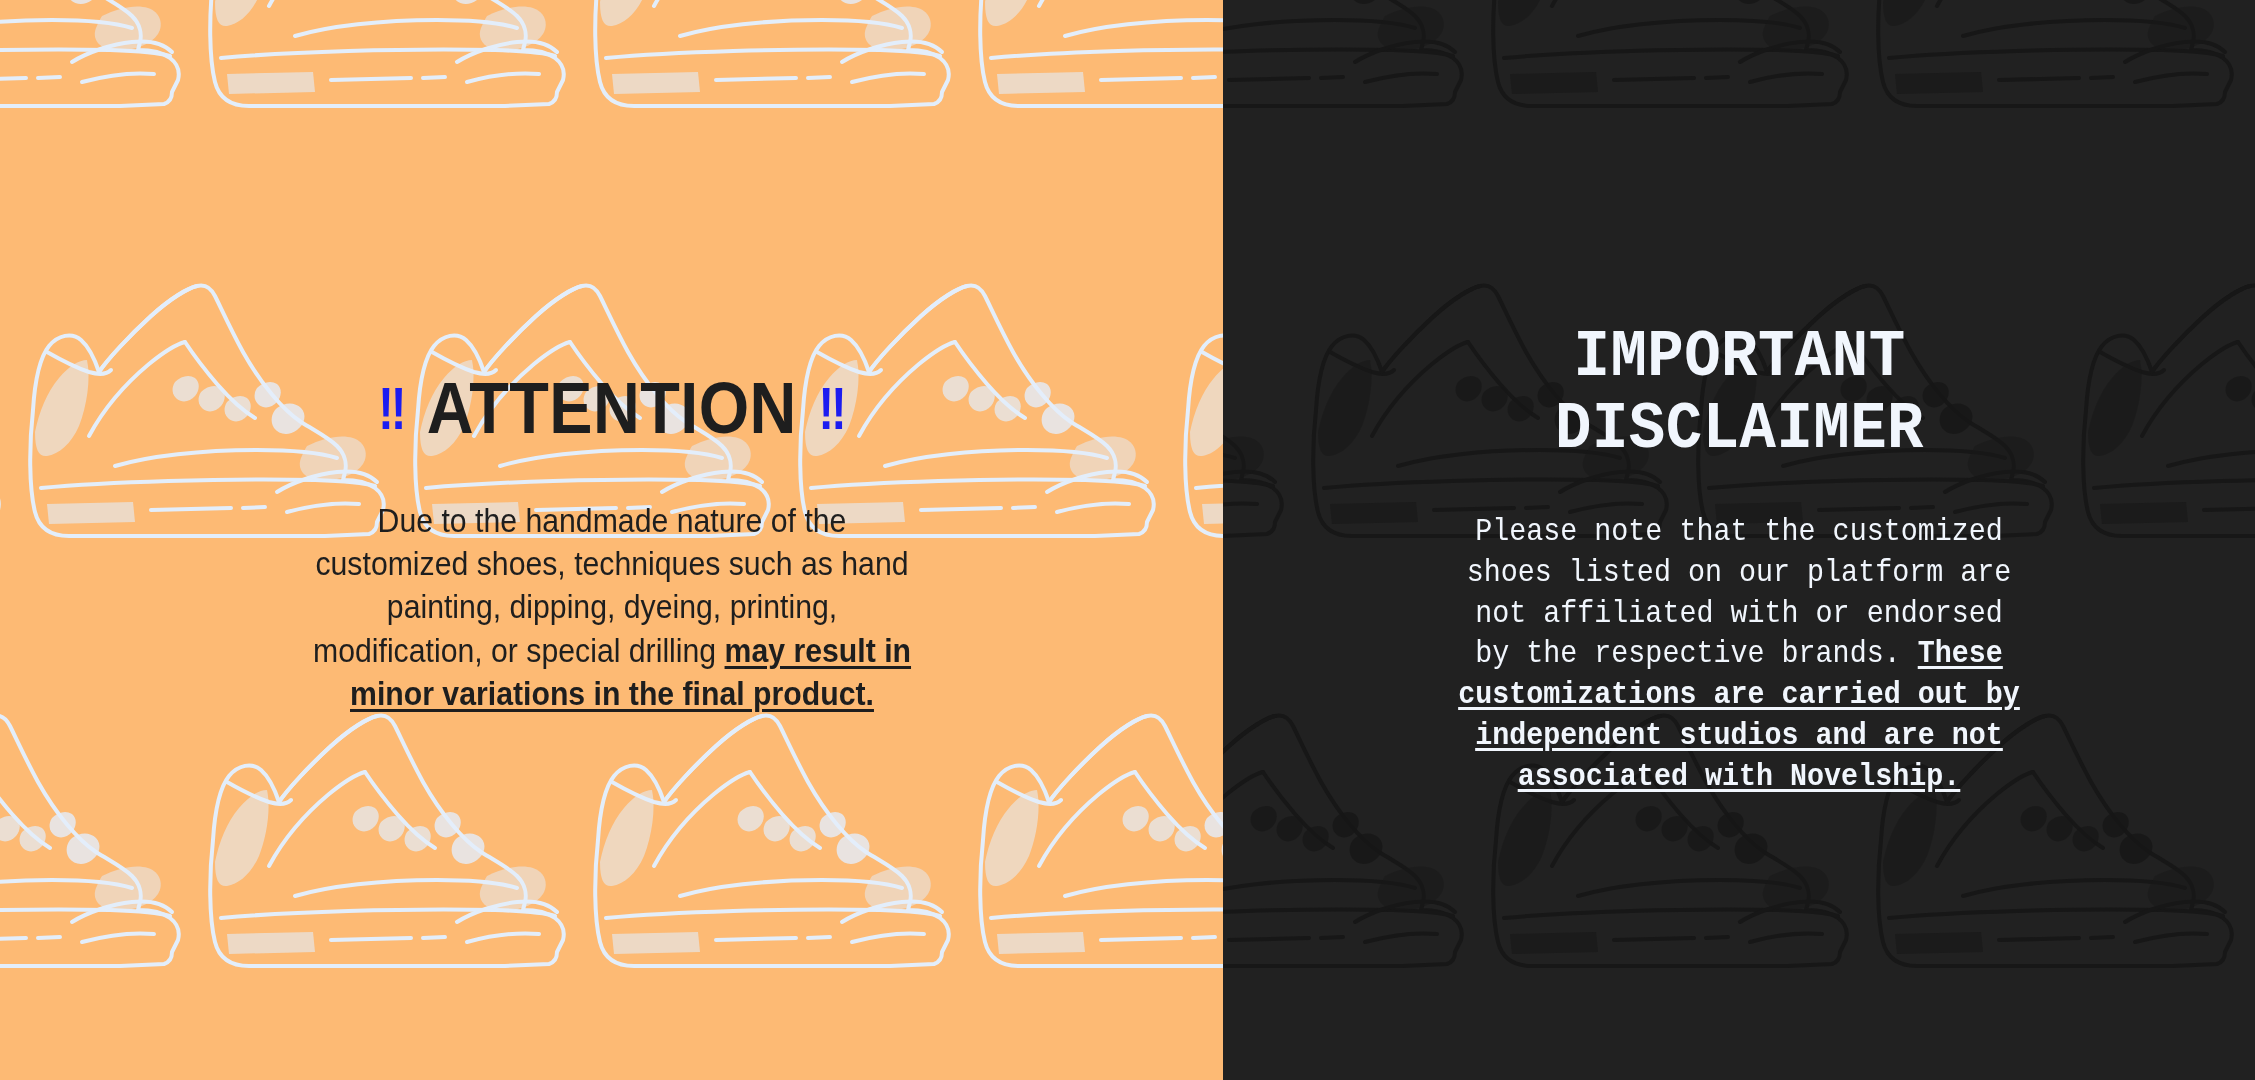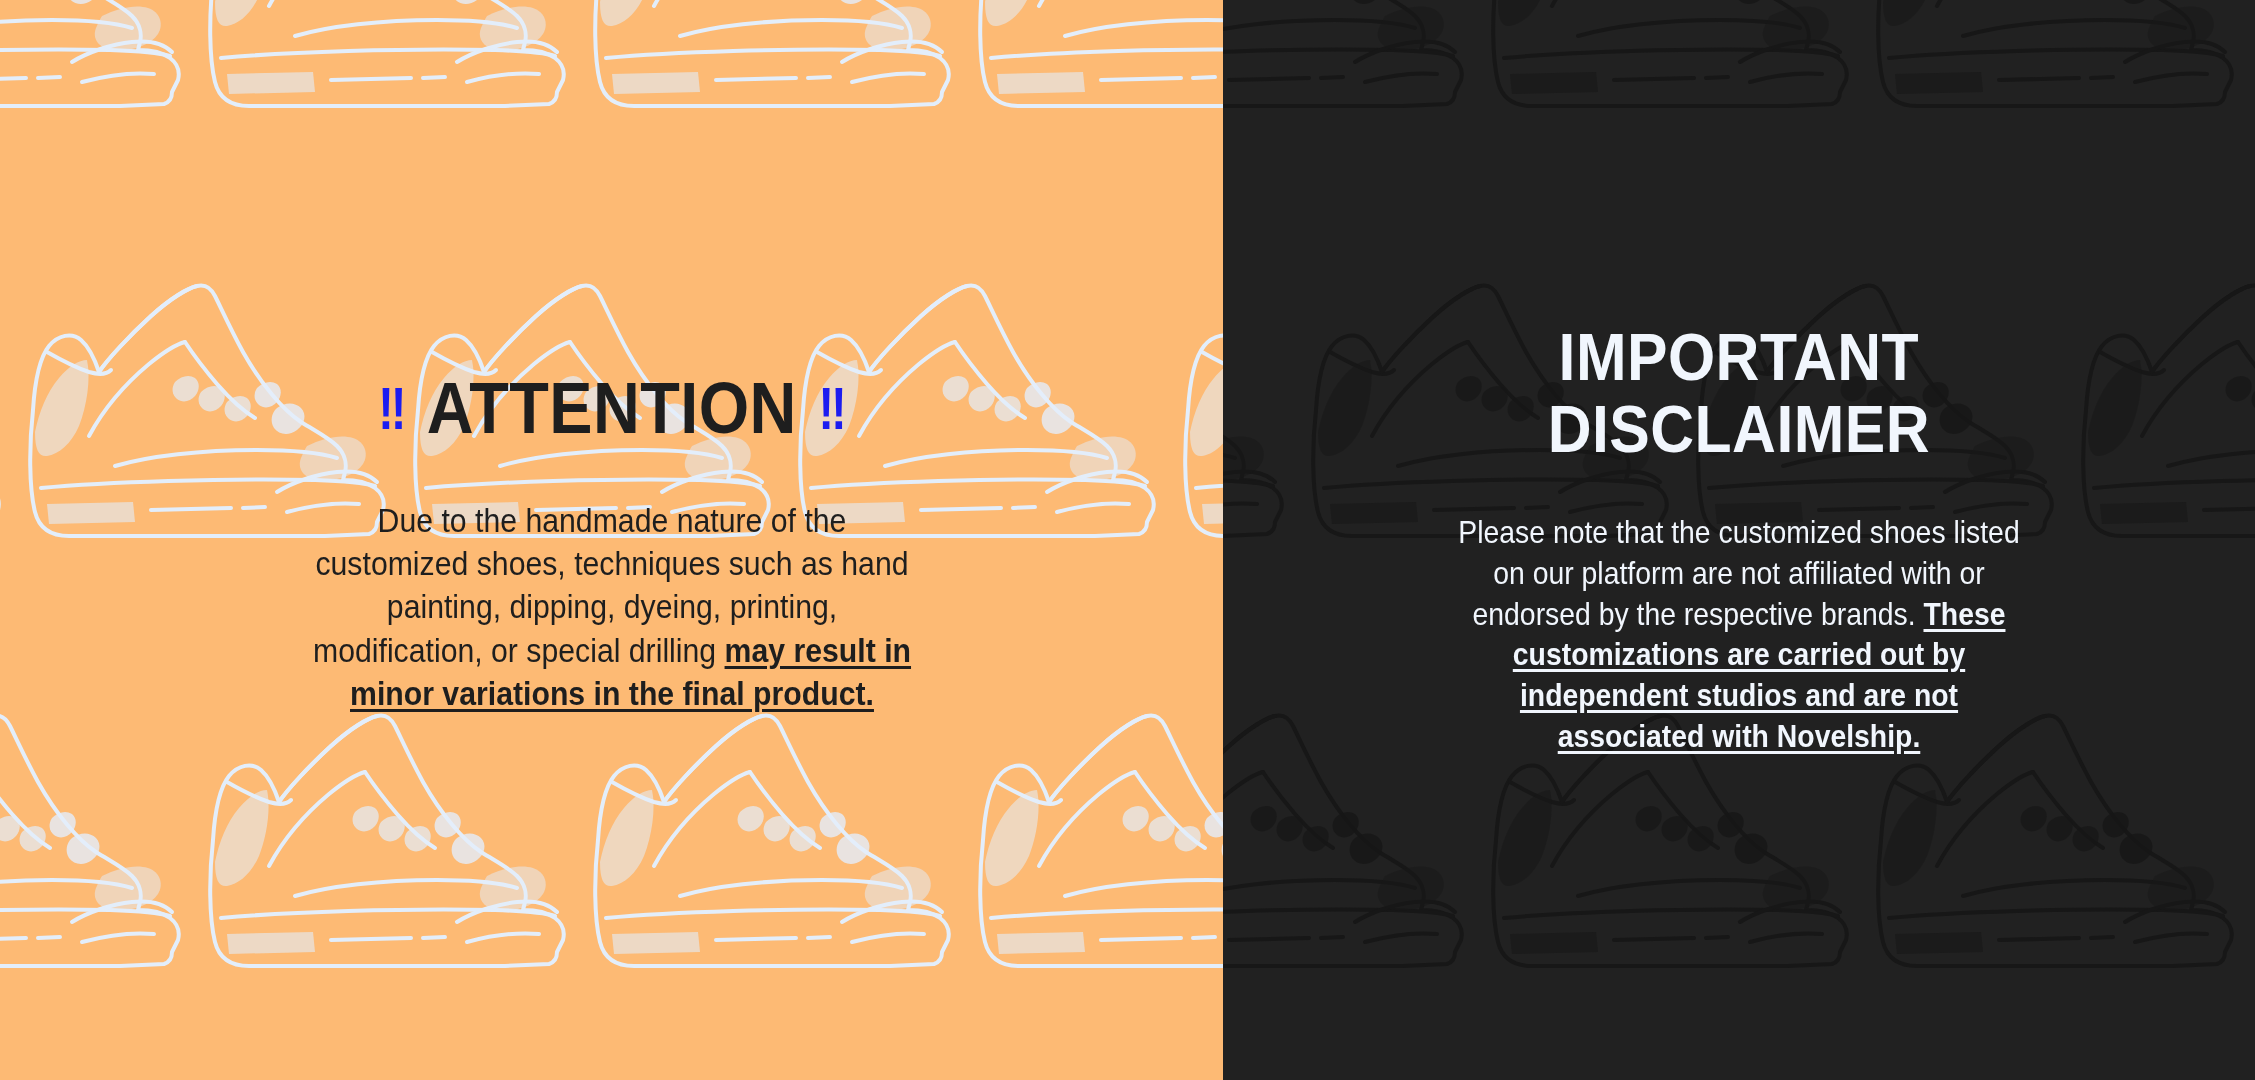--- a/index.html
+++ b/index.html
@@ -18,21 +18,21 @@
   .panel {
     position: relative;
     height: 1080px;
     overflow: hidden;
     display: flex;
     flex-direction: column;
     align-items: center;
     justify-content: flex-start;
   }
   .panel-left  { width: 1339px; background: #fdba74; }
-  .panel-right { width: 1129px; background: #212121; }
+  .panel-right { width: 1129px; background: #212121; font-family: Liberation Mono, monospace; }
 
   
   .pattern {
     position: absolute;
     left: -60px; top: -130px;
     width: 1320px; height: 1420px;
     pointer-events: none;
     z-index: 0;
   }
   .pattern svg { display: block; width: 100%; height: 100%; }

